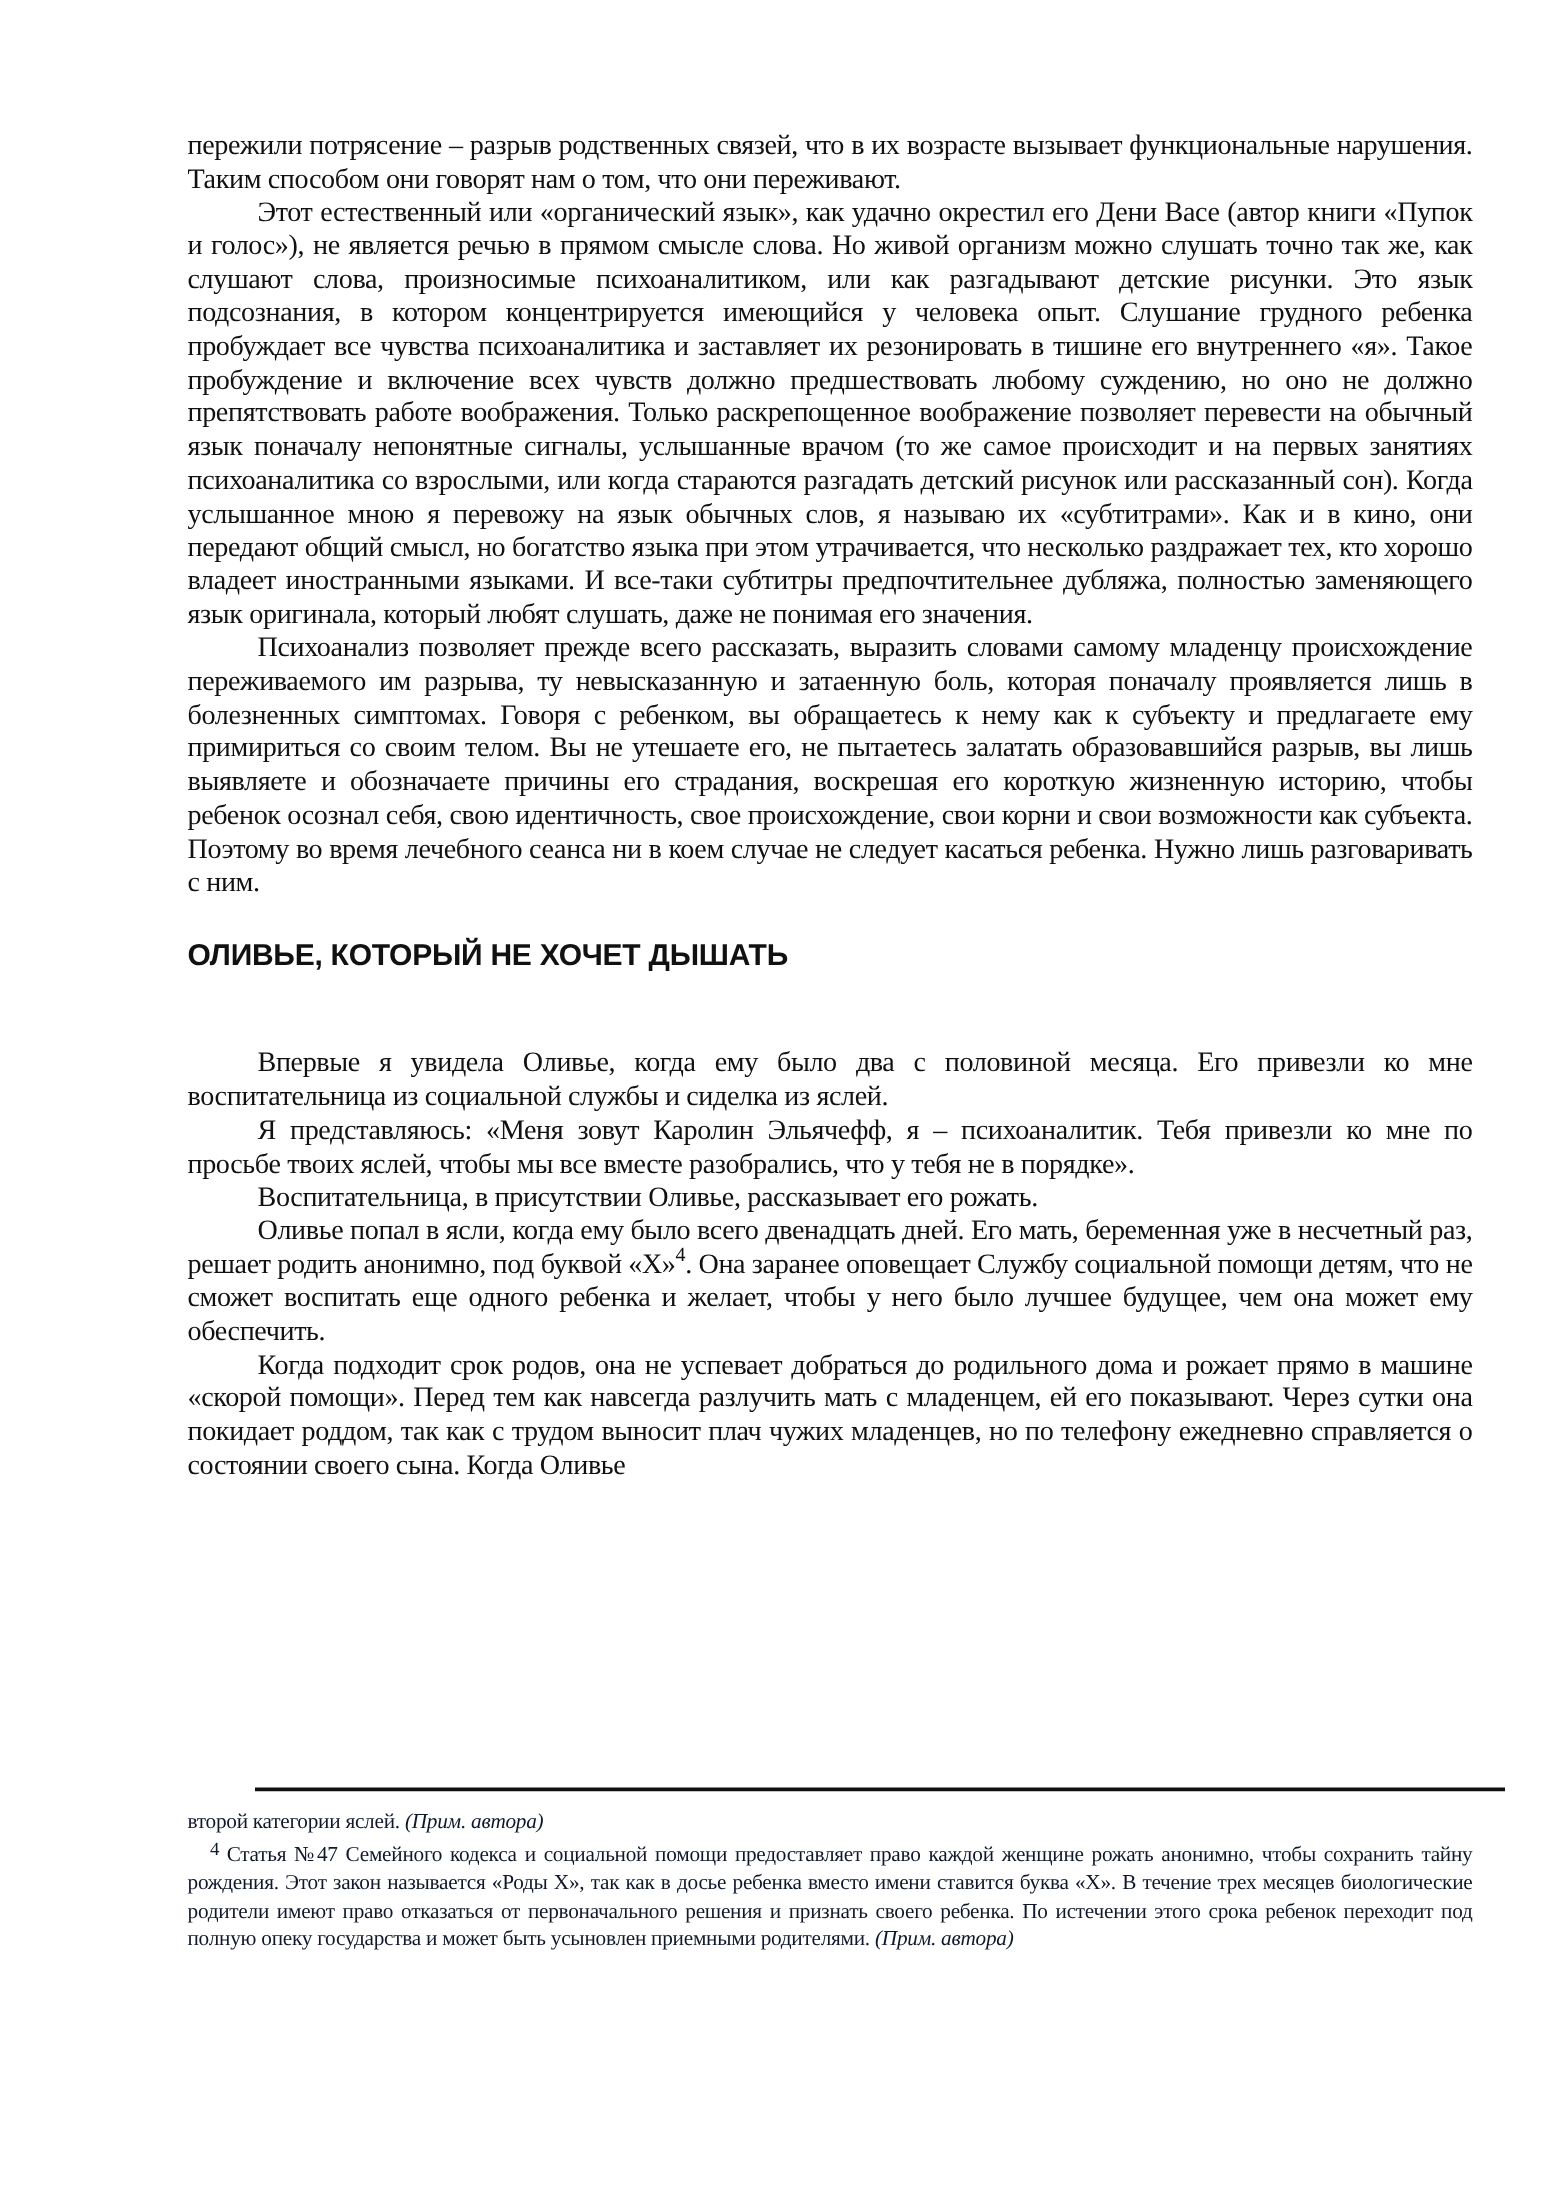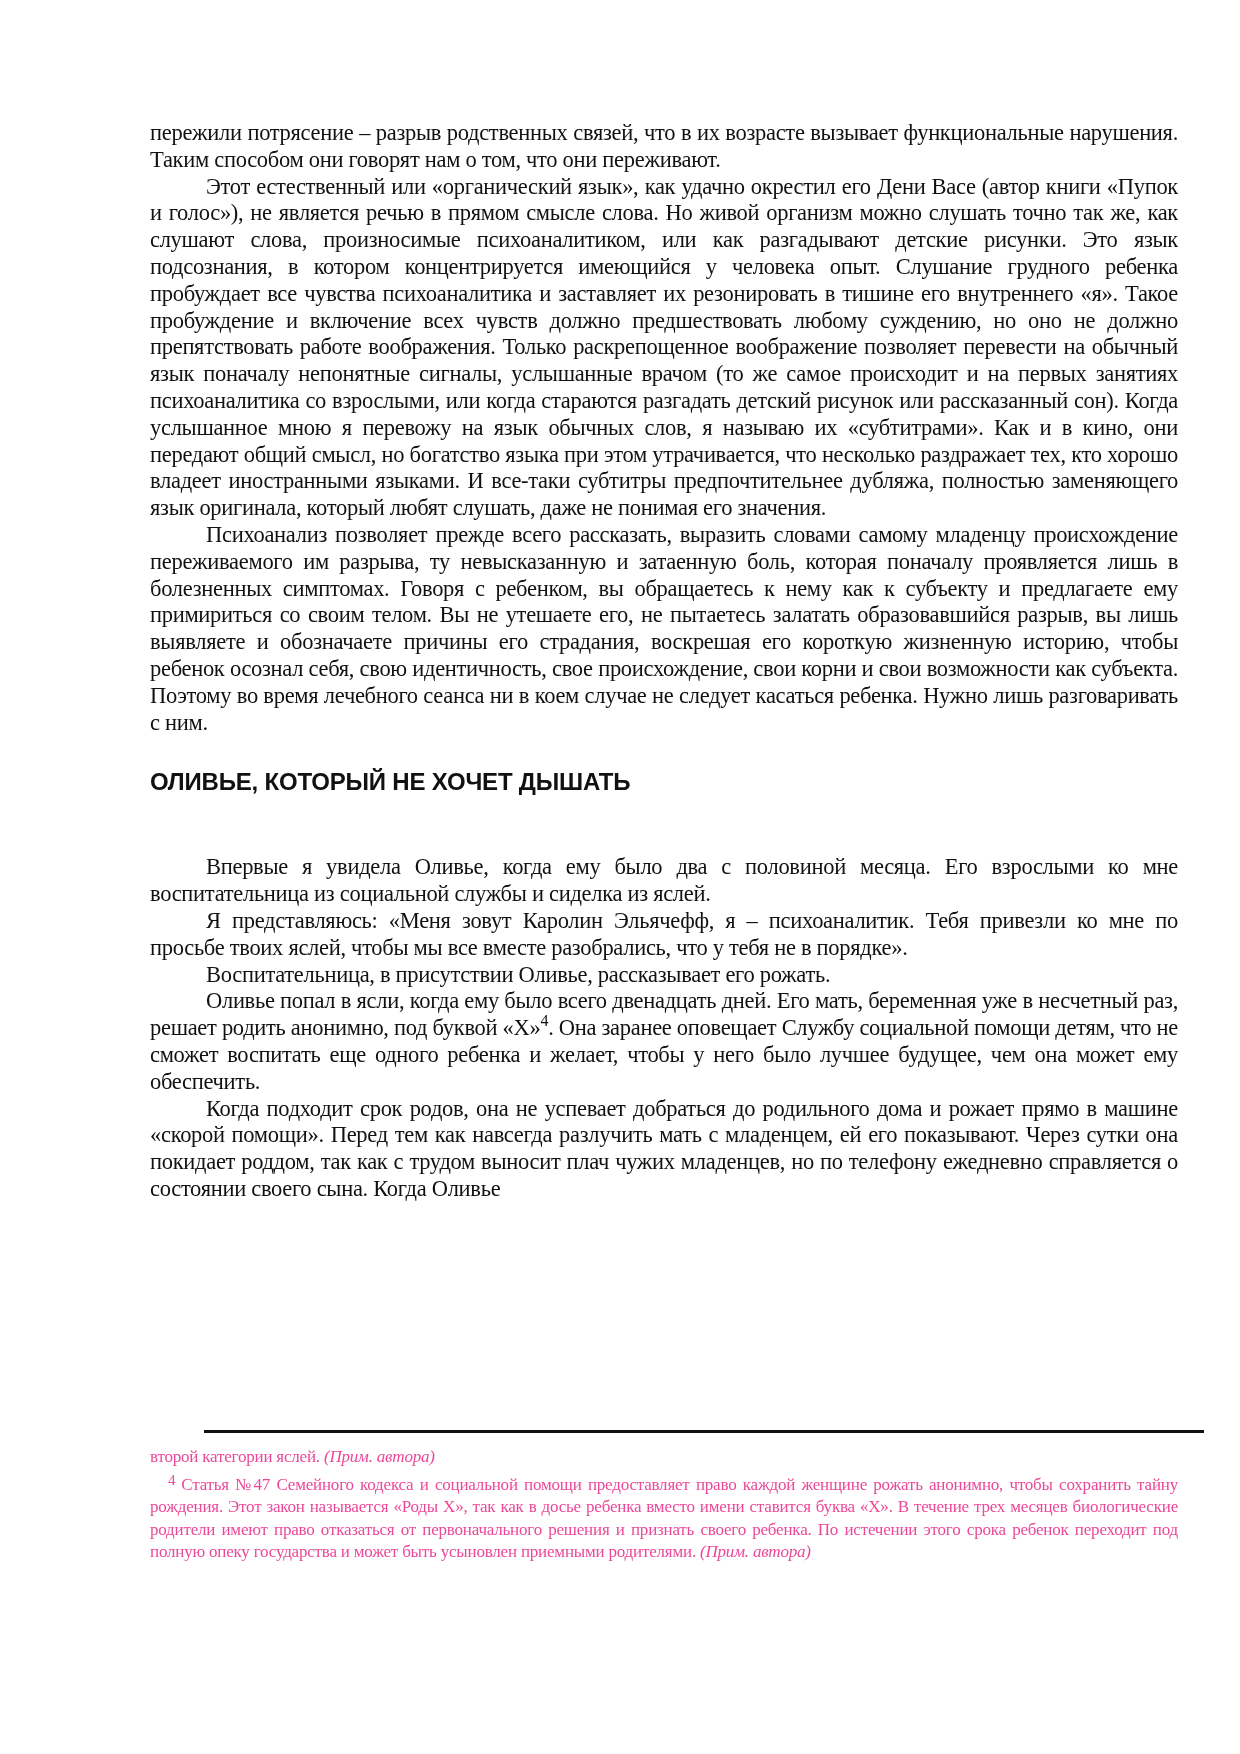--- a/index.html
+++ b/index.html
@@ -1,39 +1,39 @@
 <!DOCTYPE html>
 <html><head>
 <meta charset="utf-8">
 <style>
   html, body { margin: 0; padding: 0; background: #ffffff; }
   body { width: 1240px; height: 1754px; position: relative; overflow: hidden; }
-  .page { position: absolute; left: 150px; top: 120px; width: 1028px; color: #111; font-family: "Liberation Serif", serif; }
+  .page { position: absolute; left: 150px; top: 103px; width: 1028px; color: #111; font-family: "Liberation Serif", serif; }
   .p { font-size: 22.5px; line-height: 26.8px; text-align: justify; margin: 0; letter-spacing: -0.3px; }
   .p.indent { text-indent: 56px; }
   .heading { font-family: "Liberation Sans", sans-serif; font-weight: bold; font-size: 24px; margin: 32px 0 58px 0; letter-spacing: -0.2px; }
   sup.fn { font-size: 16px; vertical-align: 9px; line-height: 0; }
   .sep { position: absolute; left: 204px; top: 1430px; width: 1000px; height: 3px; background: #111; }
-  .footnotes { position: absolute; left: 150px; top: 1446px; width: 1028px; font-family: "Liberation Serif", serif; color: #ec4899; }
+  .footnotes { position: absolute; left: 150px; top: 1446px; width: 1028px; font-family: "Liberation Serif", serif; color: #0f172a; }
   .fn-text { font-size: 17px; line-height: 22.5px; text-align: justify; margin: 0; letter-spacing: -0.2px; }
   .fn-block { padding-left: 0; }
   .fn-block .num { font-size: 15px; vertical-align: 5px; margin-left: 18px; margin-right: 6px; }
   i { font-style: italic; }
 </style>
 </head>
 <body>
 
 <div class="page">
   <p class="p">пережили потрясение – разрыв родственных связей, что в их возрасте вызывает функциональные нарушения. Таким способом они говорят нам о том, что они переживают.</p>
   <p class="p indent">Этот естественный или «органический язык», как удачно окрестил его Дени Васе (автор книги «Пупок и голос»), не является речью в прямом смысле слова. Но живой организм можно слушать точно так же, как слушают слова, произносимые психоаналитиком, или как разгадывают детские рисунки. Это язык подсознания, в котором концентрируется имеющийся у человека опыт. Слушание грудного ребенка пробуждает все чувства психоаналитика и заставляет их резонировать в тишине его внутреннего «я». Такое пробуждение и включение всех чувств должно предшествовать любому суждению, но оно не должно препятствовать работе воображения. Только раскрепощенное воображение позволяет перевести на обычный язык поначалу непонятные сигналы, услышанные врачом (то же самое происходит и на первых занятиях психоаналитика со взрослыми, или когда стараются разгадать детский рисунок или рассказанный сон). Когда услышанное мною я перевожу на язык обычных слов, я называю их «субтитрами». Как и в кино, они передают общий смысл, но богатство языка при этом утрачивается, что несколько раздражает тех, кто хорошо владеет иностранными языками. И все-таки субтитры предпочтительнее дубляжа, полностью заменяющего язык оригинала, который любят слушать, даже не понимая его значения.</p>
   <p class="p indent">Психоанализ позволяет прежде всего рассказать, выразить словами самому младенцу происхождение переживаемого им разрыва, ту невысказанную и затаенную боль, которая поначалу проявляется лишь в болезненных симптомах. Говоря с ребенком, вы обращаетесь к нему как к субъекту и предлагаете ему примириться со своим телом. Вы не утешаете его, не пытаетесь залатать образовавшийся разрыв, вы лишь выявляете и обозначаете причины его страдания, воскрешая его короткую жизненную историю, чтобы ребенок осознал себя, свою идентичность, свое происхождение, свои корни и свои возможности как субъекта. Поэтому во время лечебного сеанса ни в коем случае не следует касаться ребенка. Нужно лишь разговаривать с ним.</p>
 
   <div class="heading">ОЛИВЬЕ, КОТОРЫЙ НЕ ХОЧЕТ ДЫШАТЬ</div>
 
-  <p class="p indent">Впервые я увидела Оливье, когда ему было два с половиной месяца. Его взрослыми ко мне воспитательница из социальной службы и сиделка из яслей.</p>
+  <p class="p indent">Впервые я увидела Оливье, когда ему было два с половиной месяца. Его привезли ко мне воспитательница из социальной службы и сиделка из яслей.</p>
   <p class="p indent">Я представляюсь: «Меня зовут Каролин Эльячефф, я – психоаналитик. Тебя привезли ко мне по просьбе твоих яслей, чтобы мы все вместе разобрались, что у тебя не в порядке».</p>
   <p class="p indent">Воспитательница, в присутствии Оливье, рассказывает его рожать.</p>
   <p class="p indent"><span>Оливье попал в ясли, когда ему было всего двенадцать дней. Его мать, беременная уже в несчетный раз, решает родить анонимно, под буквой «Х»</span><sup class="fn">4</sup><span>. Она заранее оповещает Службу социальной помощи детям, что не сможет воспитать еще одного ребенка и желает, чтобы у него было лучшее будущее, чем она может ему обеспечить.</span></p>
   <p class="p indent">Когда подходит срок родов, она не успевает добраться до родильного дома и рожает прямо в машине «скорой помощи». Перед тем как навсегда разлучить мать с младенцем, ей его показывают. Через сутки она покидает роддом, так как с трудом выносит плач чужих младенцев, но по телефону ежедневно справляется о состоянии своего сына. Когда Оливье</p>
 </div>
 
 <div class="sep"></div>
 
 <div class="footnotes">
   <p class="fn-text"><span>второй категории яслей. </span><i>(Прим. автора)</i></p>

